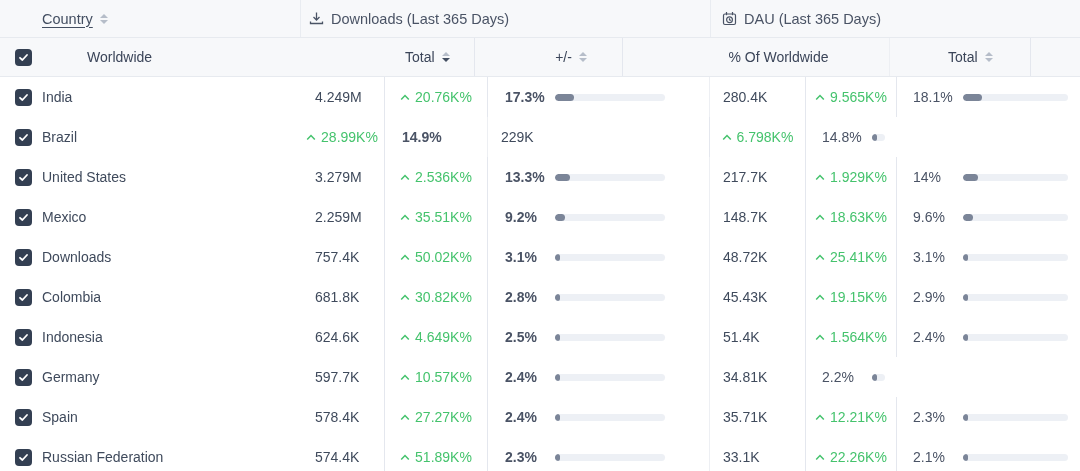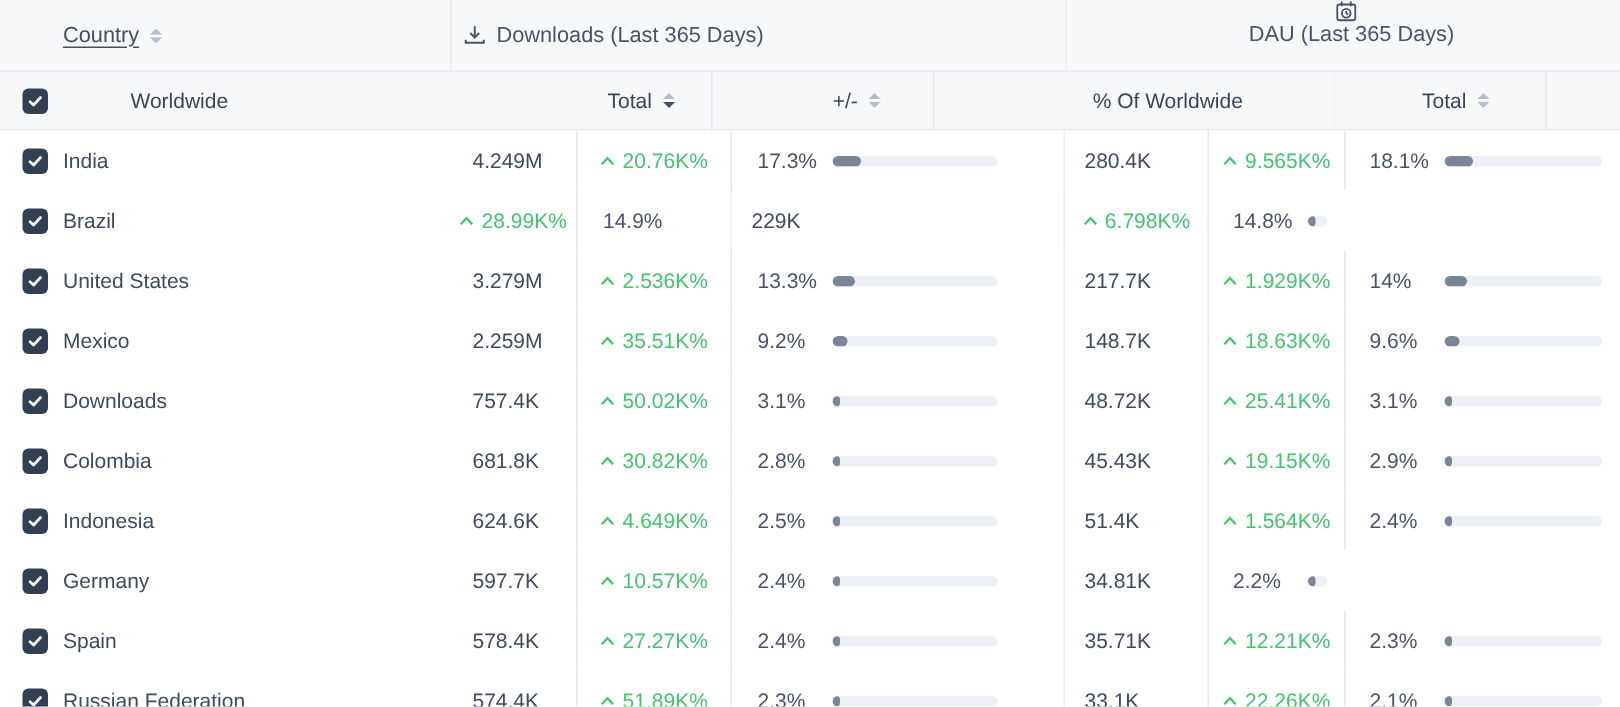--- a/index.html
+++ b/index.html
@@ -3,27 +3,27 @@
 <meta charset="utf-8">
 <style>
   * { margin:0; padding:0; box-sizing:border-box; }
   html,body { width:1080px; height:471px; overflow:hidden; background:#fff;
     font-family:"Liberation Sans", sans-serif; }
   .table { width:1080px; }
   .row { display:grid; grid-template-columns:42px 258px 85px 103px 222px 96px 91px 183px;
     align-items:center; }
 
   
-  .top-header { height:48px; background:#f7f8fa; border-bottom:1px solid #e7eaef;
+  .top-header { height:38px; background:#f7f8fa; border-bottom:1px solid #e7eaef;
     display:grid; grid-template-columns:300px 410px 370px; align-items:center;
     color:#4a5365; font-size:14.5px; }
   .group { display:flex; align-items:center; height:100%; }
   .group-country { padding-left:42px; }
   .group-downloads { padding-left:8px; border-left:1px solid #e9ecf1; }
-  .group-dau { padding-left:11px; border-left:1px solid #e9ecf1;flex-direction:column; }
+  .group-dau { padding-left:11px; border-left:1px solid #e9ecf1; }
   .country-link { text-decoration:underline; text-underline-offset:3px; color:#434e61; }
   .hicon { margin-right:7px; display:inline-flex; }
 
   
   .sub-header { height:39px; background:#f7f8fa; border-bottom:1px solid #e7eaef;
     color:#434e61; font-size:14px;gap:45px; }
 
   
   .cell { display:flex; align-items:center; height:100%; font-size:14px; color:#3b4559; }
   .c-check { justify-content:flex-start; padding-left:15px; }
@@ -47,21 +47,21 @@
     border-right:4px solid transparent; }
   .sort .up { border-bottom:4px solid #b6bdc9; }
   .sort .down { border-top:4px solid #b6bdc9; }
   .sort.desc .down { border-top-color:#434e61; }
 
   
   .change { display:inline-flex; align-items:center; gap:5px; color:var(--green,#45c36d);justify-content:center; }
 
   
   .pct-wrap { display:flex; align-items:center; width:100%; }
-  .pct-dl { padding-left:17px; padding-right:44px; }
+  .pct-dl { padding-left:17px; padding-right:44px;font-weight:bold; }
   .pct-dau { padding-left:16px; padding-right:12px; }
   .pct-text { width:50px; flex:none; color:#4a5365; }
   .bar { flex:1; height:7px; border-radius:4px; background:var(--bar_track,#edf0f5);
     overflow:hidden; position:relative; }
   .bar-fill { position:absolute; left:0; top:0; height:7px; border-radius:4px;
     background:var(--bar_fill,#7b8598); min-width:5px; }
 </style>
 </head>
 <body>
 

